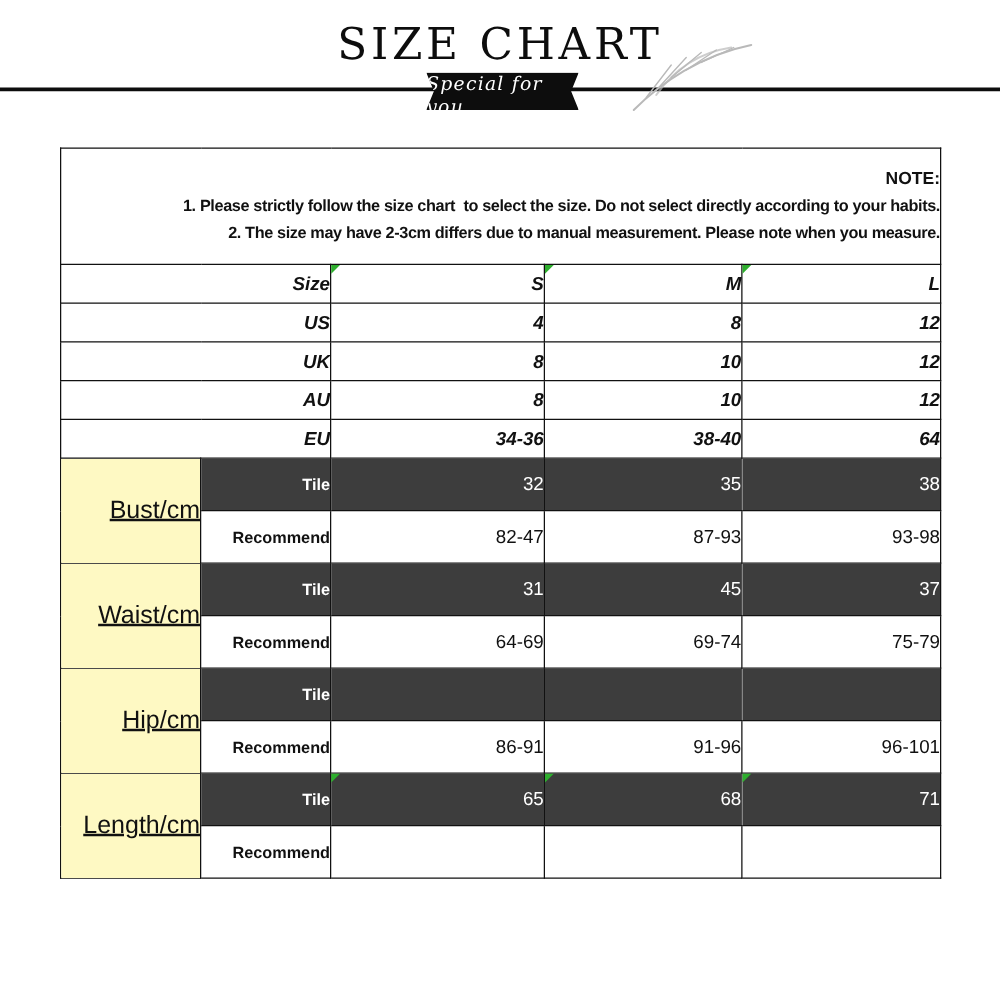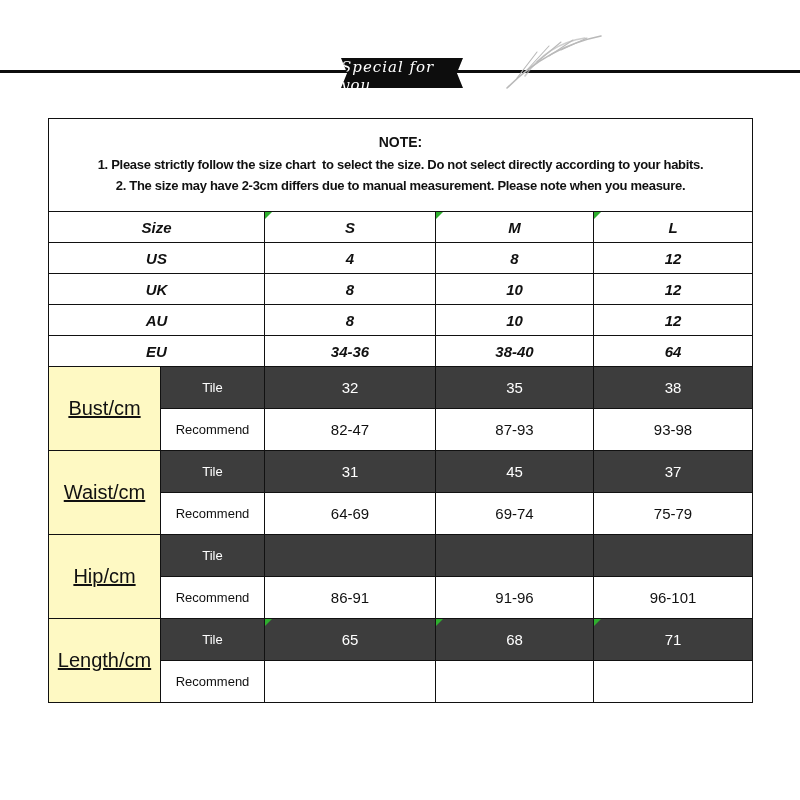--- a/index.html
+++ b/index.html
@@ -14,39 +14,40 @@
   .ribbon{position:absolute;top:58px;left:341px;width:122px;height:30px;background:#0d0d0d;
           color:#fff;display:flex;align-items:flex-start;justify-content:center;z-index:2;
           clip-path:polygon(0 0,100% 0,95% 50%,100% 100%,0 100%,5% 50%);}
   .ribbon span{font-family:"DejaVu Serif","Liberation Serif",serif;font-style:italic;
                font-size:15px;letter-spacing:1px;}
   .feather{position:absolute;top:32px;left:503px;width:104px;height:60px;z-index:1;}
 
   
   .sheet{position:absolute;top:118px;left:48px;}
   table{border-collapse:collapse;table-layout:fixed;width:704px;}
-  td{border:1px solid #111;padding:0;text-align:center;vertical-align:middle;
+  td{border:1px solid #111;padding:0;text-align:right;vertical-align:middle;
      position:relative;color:#111;}
   .note-cell{height:92px;}
   .note-head{font-size:14px;font-weight:700;margin-bottom:5px;}
   .note-line{font-size:13px;font-weight:700;letter-spacing:-0.3px;line-height:1.6;white-space:pre;}
   .hrow td{height:30px;font-size:15px;font-weight:700;font-style:italic;}
   .trow td{height:41px;}
   .glabel{font-size:20px;font-weight:400;background:#fef9c3;text-decoration:underline;}
-  .tcell{font-size:13px;font-weight:400;}
+  .tcell{font-size:13px;font-weight:700;}
   tr.tile .tcell, tr.tile .tval{background:#3d3d3d;color:#ffffff;}
   .tval,.rval{font-size:15px;font-weight:400;}
   .mark{position:absolute;top:0;left:0;width:0;height:0;display:block;
         border-top:7px solid #2eaf2e;border-right:7px solid transparent;}
 </style>
 </head>
 <body>
 
 <div class="canvas">
 
+  <div class="title">SIZE CHART</div>
   <div class="rule"></div>
   <div class="ribbon">
     <span>Special for you</span>
   </div>
 
   <svg class="feather" viewBox="0 0 104 60">
     <g fill="none" stroke="#b9b9b9" stroke-width="1.6" stroke-linecap="round">
       <path d="M4,56 C26,34 58,12 98,4"></path>
       <path d="M22,44 C36,24 56,10 82,6" opacity="0.7"></path>
       <path d="M14,46 L34,20" stroke-width="1.1"></path>

